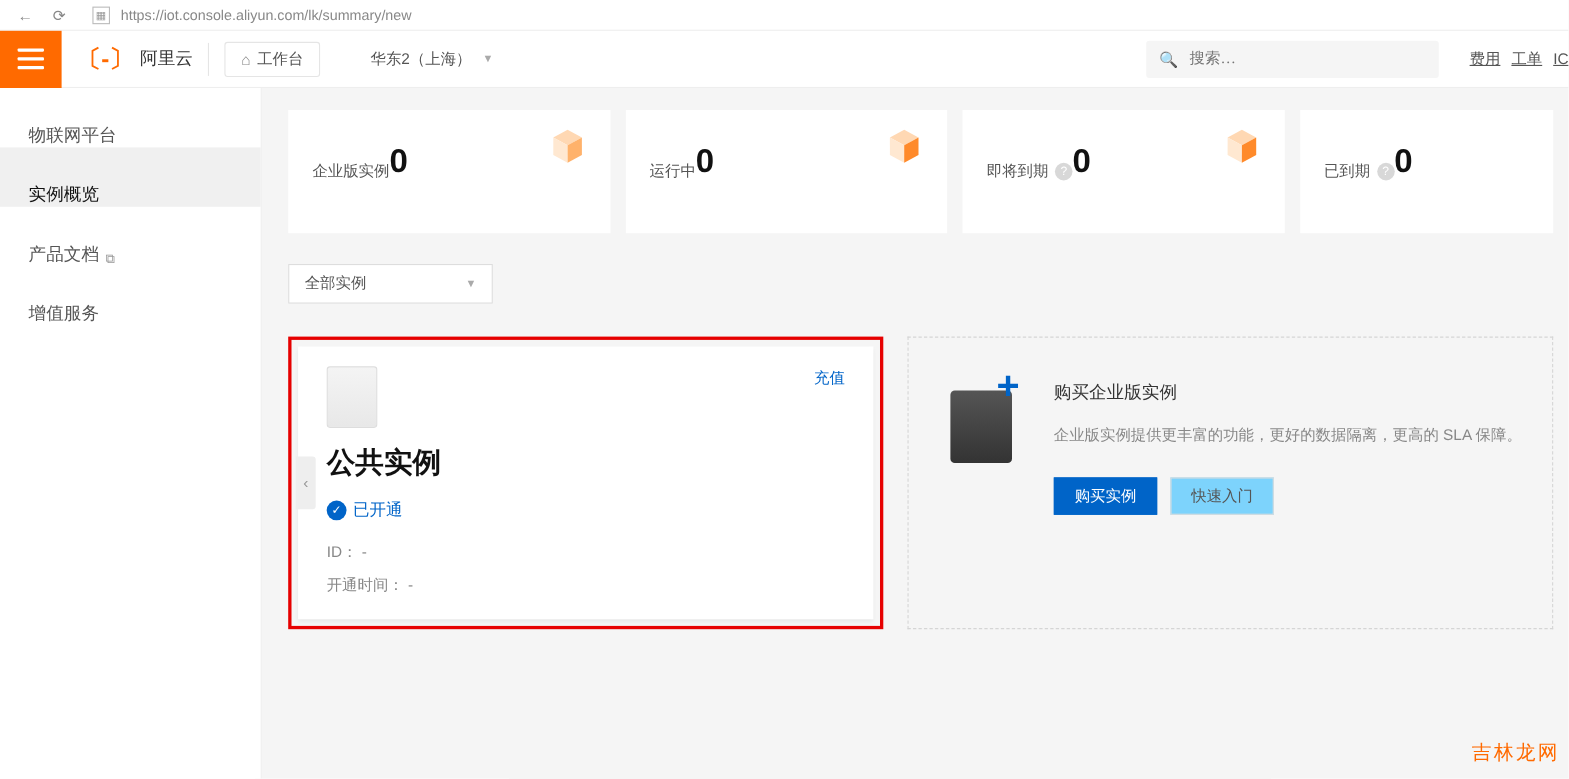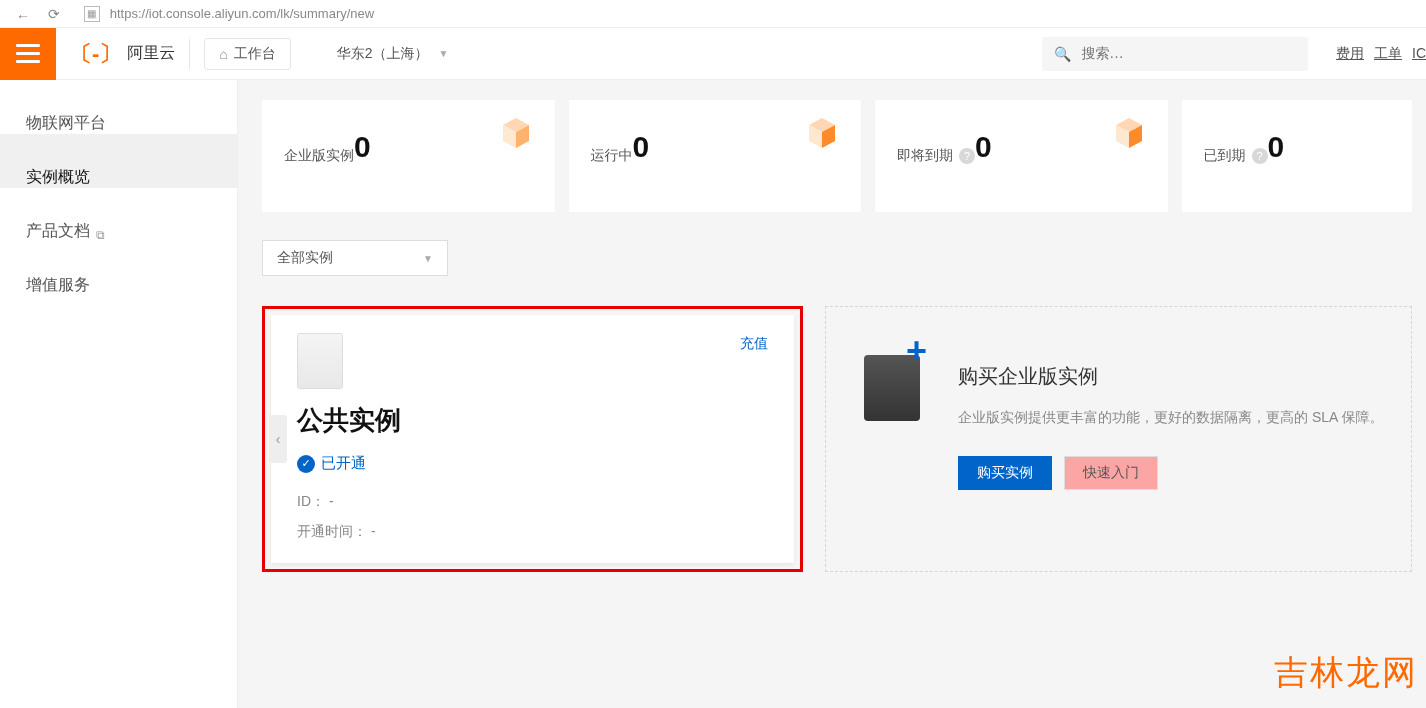--- a/index.html
+++ b/index.html
@@ -61,28 +61,28 @@
 .check-ic { width: 18px; height: 18px; border-radius: 50%; background: #0064c8; color: #fff; display: inline-flex; align-items: center; justify-content: center; font-size: 11px; }
 .inst-field { margin-top: 20px; color: #888; font-size: 14px; }
 .inst-field.second { margin-top: 12px; }
 .collapse-handle { position: absolute; left: -2px; top: 50%; transform: translateY(-50%); width: 18px; height: 48px; background: #eee; display: flex; align-items: center; justify-content: center; color: #999; font-size: 14px; border-top-right-radius: 3px; border-bottom-right-radius: 3px;}
 
 
 .promo { border: 1px dashed #d5d5d5; flex: 1; min-width: 510px; padding: 40px 24px 26px 38px; display: flex; gap: 30px; align-items: flex-start; }
 .promo-ic { width: 64px; height: 74px; position: relative; }
 .server-box { position: absolute; inset: 8px 8px 0 0; background: linear-gradient(#555,#333); border-radius: 4px; }
 .plus-ic { position: absolute; right: -6px; top: -6px; width: 28px; height: 28px; color: #0064c8; font-size: 36px; font-weight: 700; line-height: 20px; }
-.promo-title { font-size: 20px; color: #333; margin-top: 16px; }
+.promo-title { font-size: 16px; color: #333; }
 .promo-desc { margin-top: 16px; font-size: 14px; color: #888; line-height: 1.7; }
 .promo-btns { margin-top: 26px; display: flex; gap: 12px; }
-.btn { height: 34px; padding: 0 18px; font-size: 14px; display: inline-flex; align-items: center; border: 1px solid #ddd; background: #fca5a5; color: #555; }
+.btn { height: 34px; padding: 0 18px; font-size: 14px; display: inline-flex; align-items: center; border: 1px solid #ddd; background: #7dd3fc; color: #555; }
 .btn.primary { background: #0064c8; color: #ffffff; border-color: #0064c8; }
 
 
-.watermark { position: absolute; right: 8px; bottom: 12px; font-size: 34px; color: #ff6a00; letter-spacing: 2px; font-weight: 400; }
+.watermark { position: absolute; right: 8px; bottom: 12px; font-size: 18px; color: #ff6a00; letter-spacing: 2px; font-weight: 400; }
 </style>
 </head>
 <body>
 
 <div class="browser-bar">
   <div class="nav-btns">
     <span>←</span>
     <span>⟳</span>
   </div>
   <div class="url-box">

